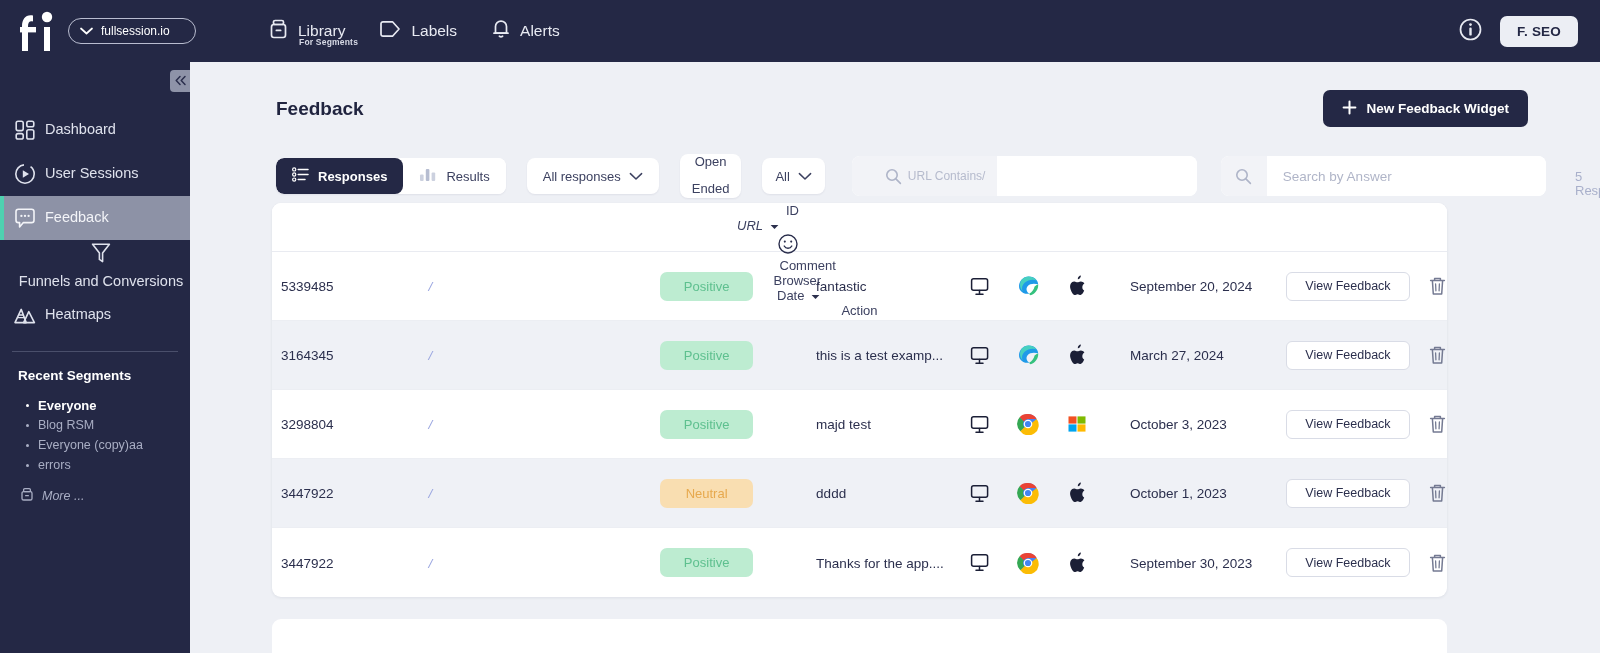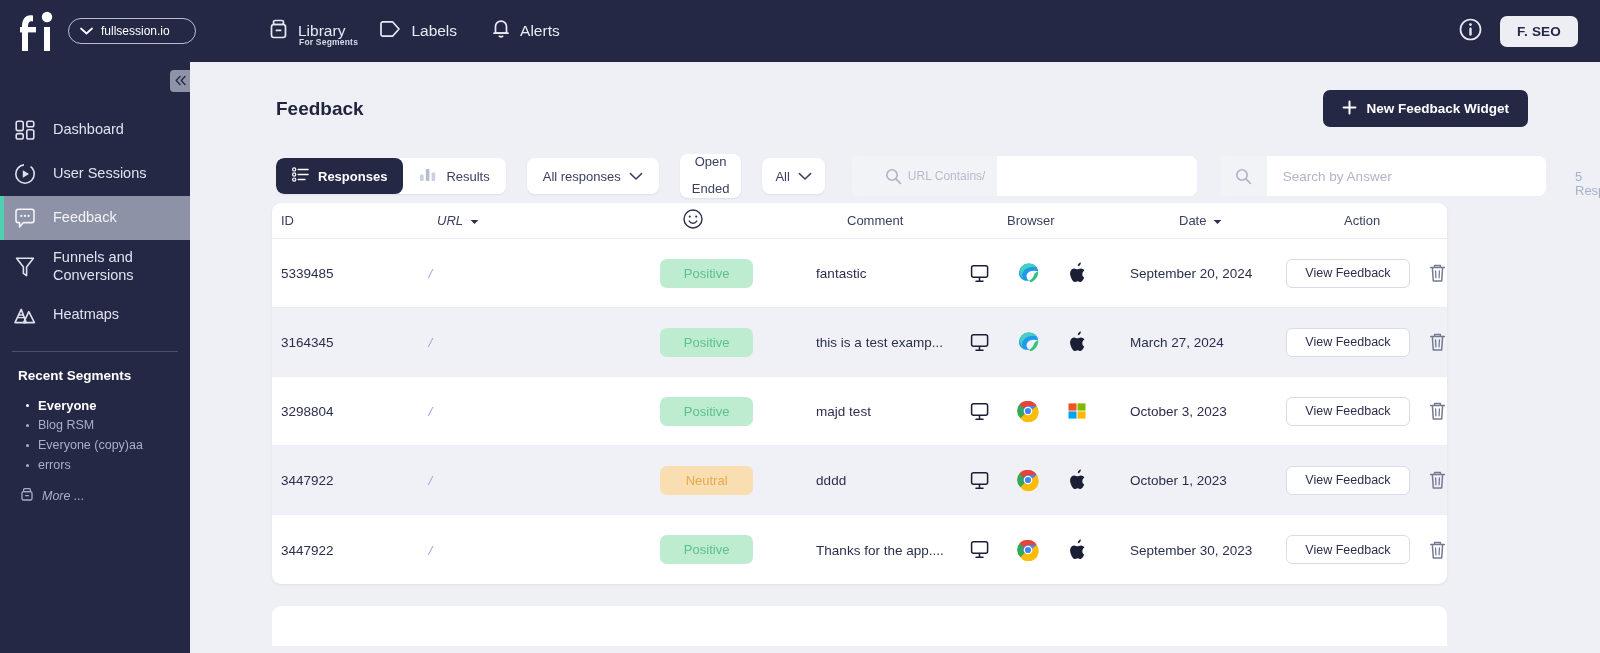--- a/index.html
+++ b/index.html
@@ -69,27 +69,27 @@
   }
   .collapse-btn {
     position: absolute; right: 0px; top: 8px;
     width: 20px; height: 22px;
     background: #8e93a8; border-radius: 4px 0 0 4px;
     display: flex; align-items: center; justify-content: center;
     cursor: pointer;
   }
   .nav-list { margin-top: 46px; }
   .nav-item {
-    display: flex; align-items: center; gap: 15px;
+    display: flex; align-items: center; gap: 7px;
     padding: 0 0 0 12px;
     height: 44px;
     color: #dfe2ed; font-size: 14.5px;
     cursor: pointer; position: relative;
   }
-  .nav-item.tall { height: 53px; }
+  .nav-item.tall { height: 53px; flex-direction: column; }
   .nav-item.active {
     background: #8d92a6; color: #f3f4f8;
   }
   .nav-item.active::before {
     content: ""; position: absolute; left: 0; top: 0;
     width: 4px; height: 100%; background: #4fd1b0;
   }
   .nav-icon { width: 26px; height: 26px; flex: 0 0 26px; display: flex; align-items: center; justify-content: center; }
   .nav-label { line-height: 1.18; }
 
@@ -222,22 +222,23 @@
   
   .table-card {
     margin: 0 0 0 82px; width: 1175px;
     background: #ffffff;
     border-radius: 9px;
     box-shadow: 0 1px 3px rgba(30,35,70,.08);
     overflow: hidden;
   }
   .trow { display: flex; align-items: center; height: 69px; }
   .trow.head {
-    height: 36px; background: #ffffff;
+    height: 49px; background: #ffffff;
     border-bottom: 1px solid #e9ebf1;
+    flex-direction: column;
   }
   .trow.alt { background: #eff1f6; }
   .trow.sep { border-bottom: 1px solid #eceef3; }
 
   .c-id    { width: 165px; padding-left: 9px; }
   .c-url   { width: 245px; font-style: italic; }
   .c-sent  { width: 165px; }
   .c-com   { width: 160px; }
   .c-brow  { width: 172px; }
   .c-date  { width: 165px; }

